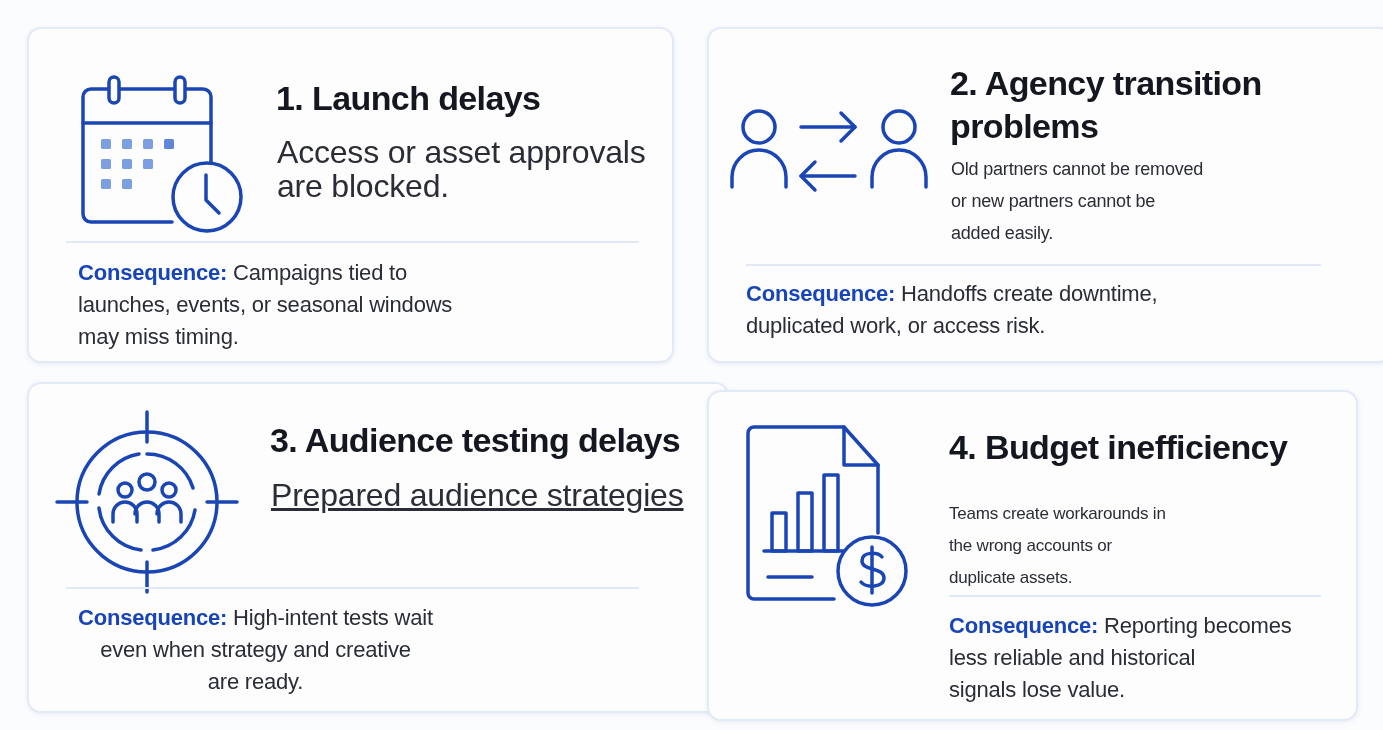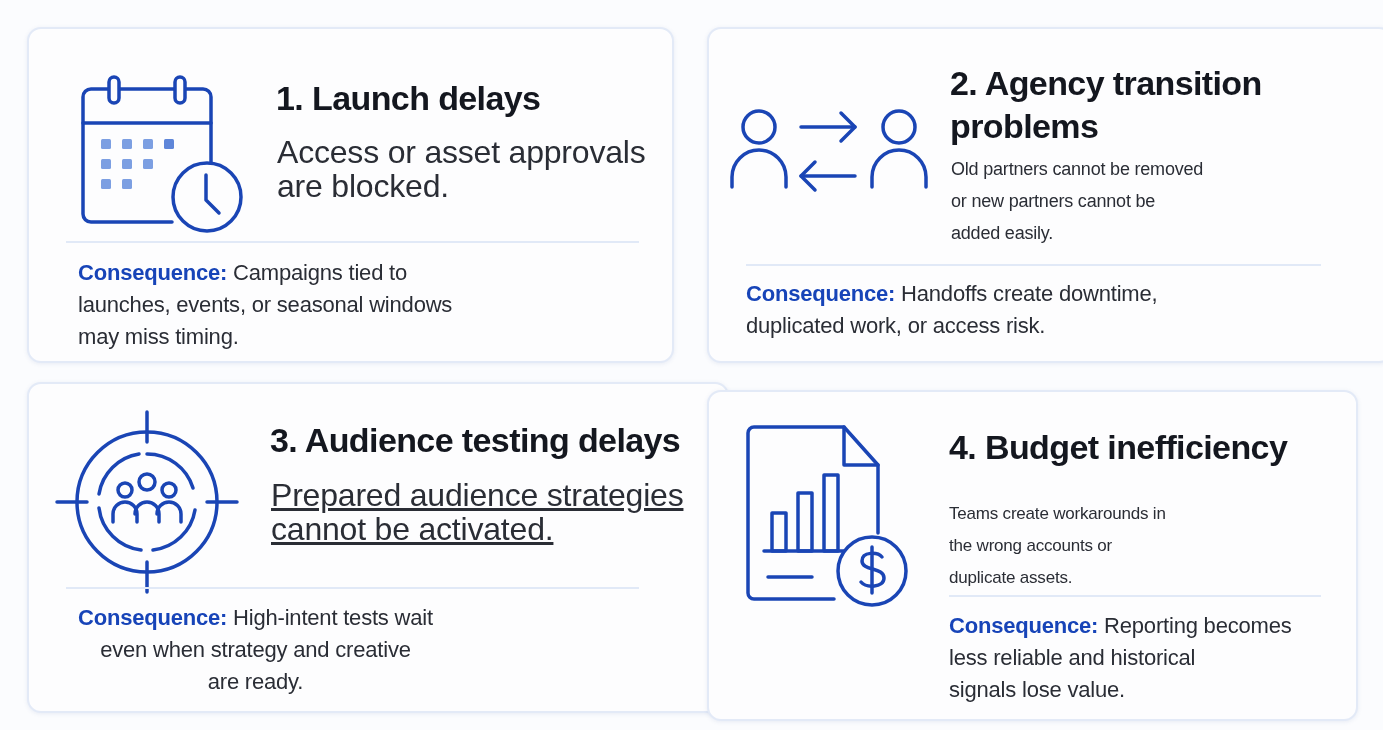--- a/index.html
+++ b/index.html
@@ -142,21 +142,20 @@
         <circle cx="92" cy="72" r="8"></circle>
         <circle cx="114" cy="80" r="7"></circle>
         <path d="M58 112 V104 a12 12 0 0 1 24 0 V112"></path>
         <path d="M80 104 a12 12 0 0 1 24 0 V112"></path>
         <path d="M102 104 a12 12 0 0 1 24 0 V112"></path>
       </svg>
     </div>
     <div class="title" style="left:241px; top:35px;">3. Audience testing delays</div>
     <div class="desc" style="left:242px; top:94px;text-decoration:underline;">
       <div>Prepared audience strategies</div>
-      <div>cannot be activated.</div>
     </div>
     <div class="divider" style="left:37px; top:203px; width:573px;"></div>
     <div class="consequence" style="left:49px; top:218px;text-align:center;">
       <div><span class="label">Consequence:</span> <span>High-intent tests wait</span></div>
       <div>even when strategy and creative</div>
       <div>are ready.</div>
     </div>
   </div>
 
   <div class="card" id="card-4">

